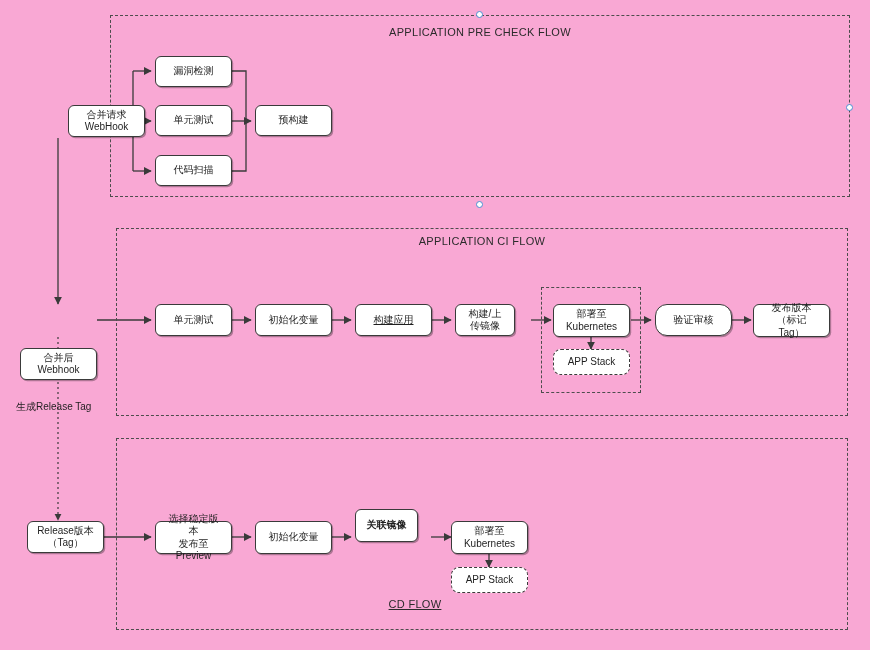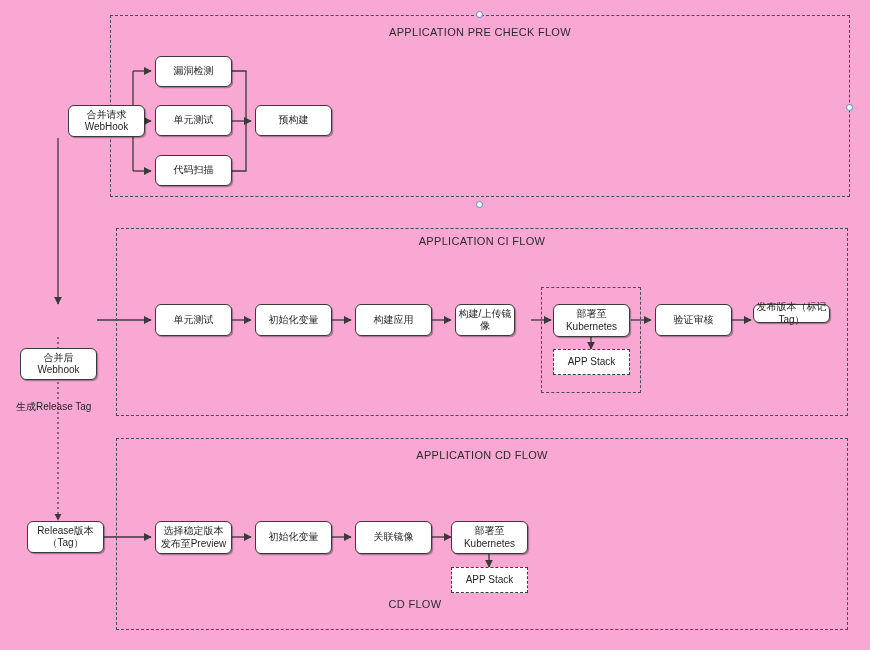--- a/index.html
+++ b/index.html
@@ -46,25 +46,25 @@
     border-radius: 6px;
     background: #ffffff;
     color: #1f1f1f;
     font-size: 10px;
     line-height: 1.25;
     display: flex;
     align-items: center;
     justify-content: center;
     text-align: center;
     box-shadow: 1.2px 1.2px 0 rgba(0,0,0,0.30);
-    padding: 0 2px;
+    padding: 0 8px;
   }
   .node.dashed {
     border: 1px dashed #3a3a3a;
-    border-radius: 0;
+    border-radius: 8px;
     box-shadow: none;
   }
   .node .lines {
     display: block;
   }
   .sub-dash {
     position: absolute;
     border: 1px dashed #4d4d4d;
     box-sizing: border-box;
   }
@@ -135,22 +135,21 @@
     </g>
   </svg>
 
   <div class="group-box" style="left:110px; top:15px; width:740px; height:182px;"></div>
   <div class="group-title" style="left:110px; top:26px; width:740px;">APPLICATION PRE CHECK FLOW</div>
 
   <div class="group-box" style="left:116px; top:228px; width:732px; height:188px;"></div>
   <div class="group-title" style="left:116px; top:235px; width:732px;">APPLICATION CI FLOW</div>
 
   <div class="group-box" style="left:116px; top:438px; width:732px; height:192px;"></div>
-  <div class="group-title" style="left:116px; top:449px; width:732px;">APPLICATION CD FLOW</div>
-  <div class="group-title" style="left:250px; top:598px; width:330px;">CD FLOW</div>
+  <div class="group-title" style="left:250px; top:598px; width:330px;text-decoration:underline;">CD FLOW</div>
 
   <div class="sub-dash" style="left:541px; top:287px; width:100px; height:106px;"></div>
 
   <div class="handle" style="left:476px; top:11px;"></div>
   <div class="handle" style="left:476px; top:201px;"></div>
   <div class="handle" style="left:106px; top:107px;"></div>
   <div class="handle" style="left:846px; top:104px;"></div>
 
   <div class="node" style="left:32px; top:105px; width:77px; height:32px;margin-left:36px;">
     <span class="lines">
@@ -183,40 +182,40 @@
   </div>
 
   <div class="node" style="left:155px; top:304px; width:77px; height:32px;">
     <span>单元测试</span>
   </div>
 
   <div class="node" style="left:255px; top:304px; width:77px; height:32px;">
     <span>初始化变量</span>
   </div>
 
-  <div class="node" style="left:355px; top:304px; width:77px; height:32px;">
+  <div class="node" style="left:355px; top:304px; width:77px; height:32px;text-decoration:underline;">
     <span>构建应用</span>
   </div>
 
   <div class="node" style="left:455px; top:304px; width:60px; height:32px;">
     <span>构建/上传镜像</span>
   </div>
 
   <div class="node" style="left:553px; top:304px; width:77px; height:33px;">
     <span class="lines">
       <span>部署至</span><br>
       <span>Kubernetes</span>
     </span>
   </div>
 
-  <div class="node" style="left:655px; top:304px; width:77px; height:32px;">
+  <div class="node" style="left:655px; top:304px; width:77px; height:32px;border-radius:12px;">
     <span>验证审核</span>
   </div>
 
-  <div class="node" style="left:753px; top:304px; width:77px; height:19px;">
+  <div class="node" style="left:753px; top:304px; width:77px; height:33px;">
     <span class="lines">
       <span>发布版本（标记</span><br>
       <span>Tag）</span>
     </span>
   </div>
 
   <div class="node dashed" style="left:553px; top:349px; width:77px; height:26px;">
     <span>APP Stack</span>
   </div>
 
@@ -233,21 +232,21 @@
     <span class="lines">
       <span>选择稳定版本</span><br>
       <span>发布至Preview</span>
     </span>
   </div>
 
   <div class="node" style="left:255px; top:521px; width:77px; height:33px;">
     <span>初始化变量</span>
   </div>
 
-  <div class="node" style="left:355px; top:521px; width:77px; height:33px;">
+  <div class="node" style="left:355px; top:509px; width:63px; height:33px;font-weight:bold;">
     <span>关联镜像</span>
   </div>
 
   <div class="node" style="left:451px; top:521px; width:77px; height:33px;">
     <span class="lines">
       <span>部署至</span><br>
       <span>Kubernetes</span>
     </span>
   </div>
 

